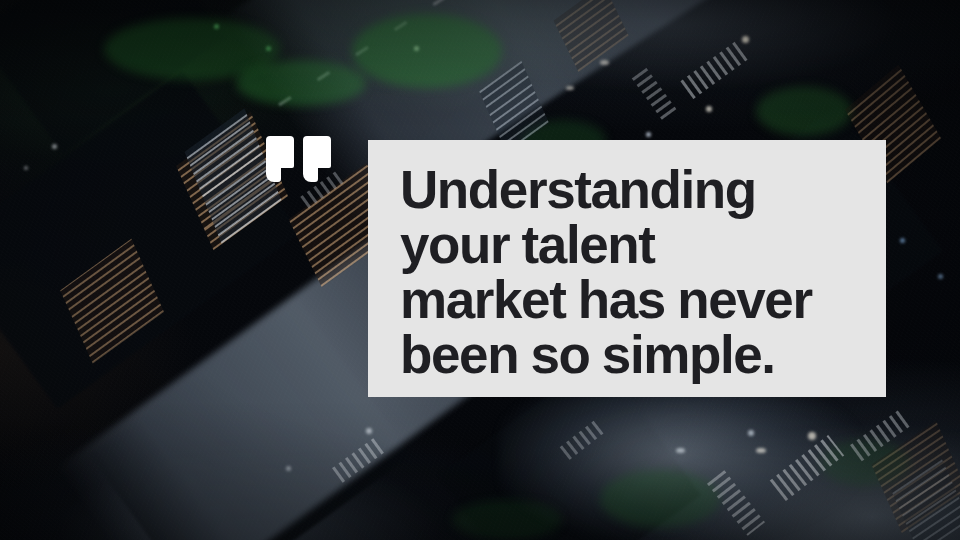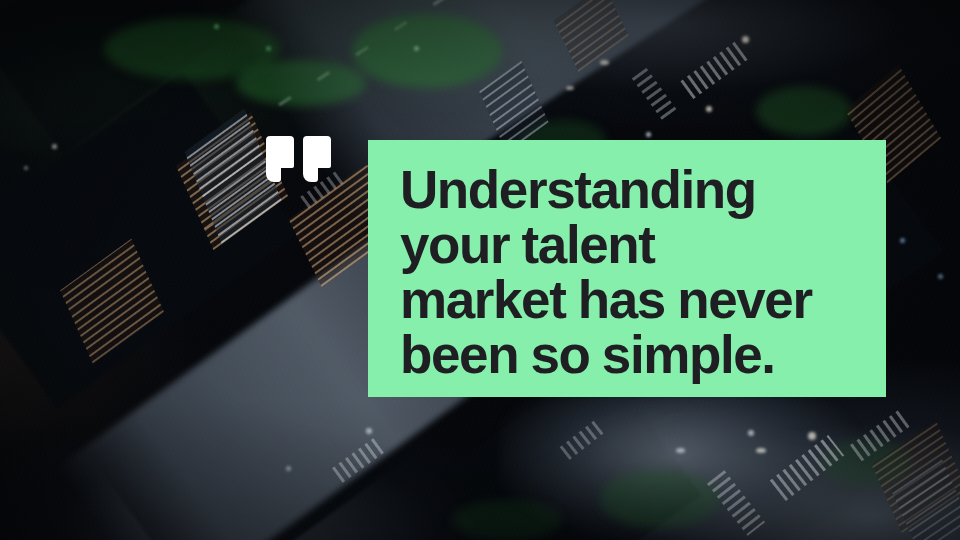--- a/index.html
+++ b/index.html
@@ -196,21 +196,21 @@
     width:15px; height:18px;
     background:#ffffff;
     border-radius:0 0 3px 8px;
   }
 
   
   .quote-card {
     position:absolute;
     left:368px; top:140px;
     width:518px; height:257px;
-    background:#86efac;
+    background:#e5e5e5;
     z-index:2;
     padding:22px 26px 0 32px;
     display:flex;
     align-items:flex-start;
   }
 
   .quote-text {
     font-family:"Liberation Sans", sans-serif;
     font-size:53px;
     line-height:55px;

